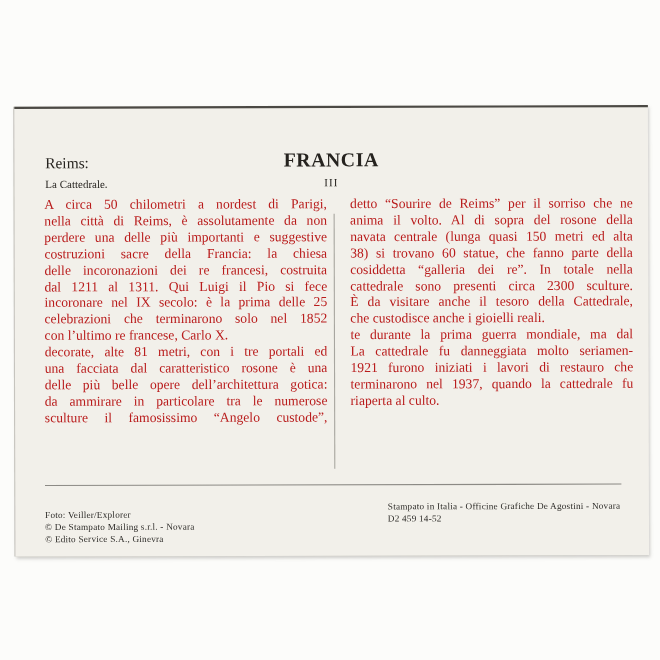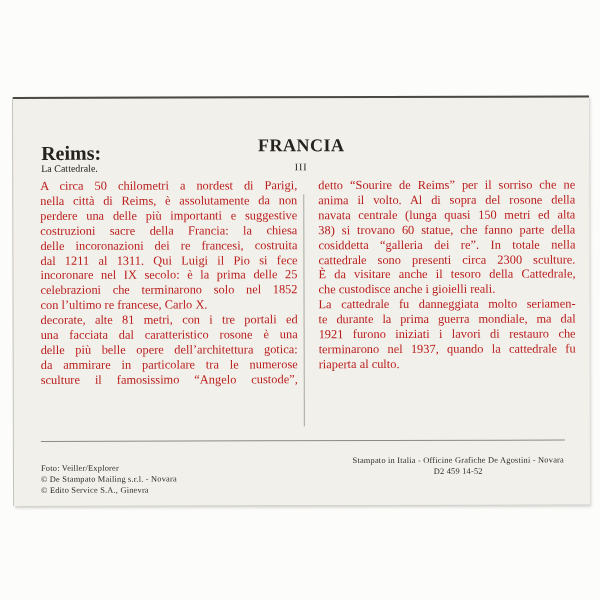--- a/index.html
+++ b/index.html
@@ -26,21 +26,21 @@
     text-align: center;
     font-size: 18px; font-weight: bold; letter-spacing: 0.5px;
   }
   .series-number {
     position: absolute; left: 0; right: 0; top: 63px;
     text-align: center;
     font-size: 10px; letter-spacing: 1px;
   }
   .location-title {
     position: absolute; left: 28px; top: 43px;
-    font-size: 20px; font-weight: bold;
+    font-size: 14px; font-weight: normal;
   }
   .subject-title {
     position: absolute; left: 28px; top: 64px;
     font-size: 10px;
   }
   .column {
     position: absolute; top: 80px;
     width: 257px;
     font-size: 12.4px; line-height: 14.9px;
     color: #b91c1c;
@@ -58,21 +58,21 @@
     position: absolute; left: 27px; top: 342px;
     width: 524px; height: 1px;
     background: #8c8a85;
   }
   .credits {
     position: absolute;
     font-size: 8.4px; line-height: 11px;
     color: #2c2a27; letter-spacing: 0.2px;
   }
   .credits-left  { left: 27px; top: 364px; }
-  .credits-right { right: 26px; top: 357px; text-align: center; }
+  .credits-right { right: 26px; top: 357px; text-align: left; }
 </style>
 </head>
 <body style="background: rgb(252, 252, 250);">
 
 <div class="card" style="background: rgb(242, 240, 234);">
   <div class="country-title">FRANCIA</div>
   <div class="series-number">III</div>
   <div class="location-title">Reims:</div>
   <div class="subject-title">La Cattedrale.</div>
 
@@ -95,22 +95,22 @@
   <div class="divider"></div>
   <div class="column column-right">
       <div class="line">detto “Sourire de Reims” per il sorriso che ne</div>
       <div class="line">anima il volto. Al di sopra del rosone della</div>
       <div class="line">navata centrale (lunga quasi 150 metri ed alta</div>
       <div class="line">38) si trovano 60 statue, che fanno parte della</div>
       <div class="line">cosiddetta “galleria dei re”. In totale nella</div>
       <div class="line">cattedrale sono presenti circa 2300 sculture.</div>
       <div class="line">È da visitare anche il tesoro della Cattedrale,</div>
       <div class="line para-end">che custodisce anche i gioielli reali.</div>
+      <div class="line">te durante la prima guerra mondiale, ma dal</div>
       <div class="line">La cattedrale fu danneggiata molto seriamen-</div>
-      <div class="line">te durante la prima guerra mondiale, ma dal</div>
       <div class="line">1921 furono iniziati i lavori di restauro che</div>
       <div class="line">terminarono nel 1937, quando la cattedrale fu</div>
       <div class="line para-end">riaperta al culto.</div>
     </div>
 
   <div class="rule"></div>
   <div class="credits credits-left">
       <div>Foto: Veiller/Explorer</div>
       <div>© De Stampato Mailing s.r.l. - Novara</div>
       <div>© Edito Service S.A., Ginevra</div>

